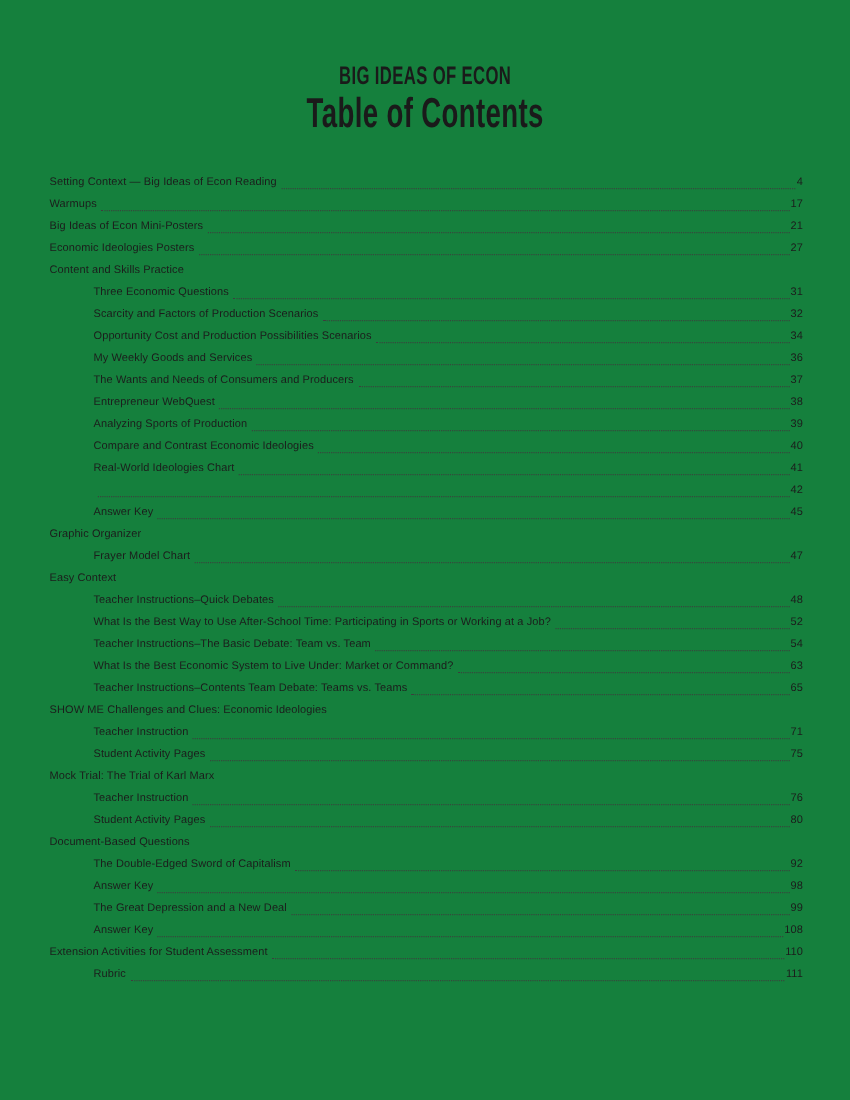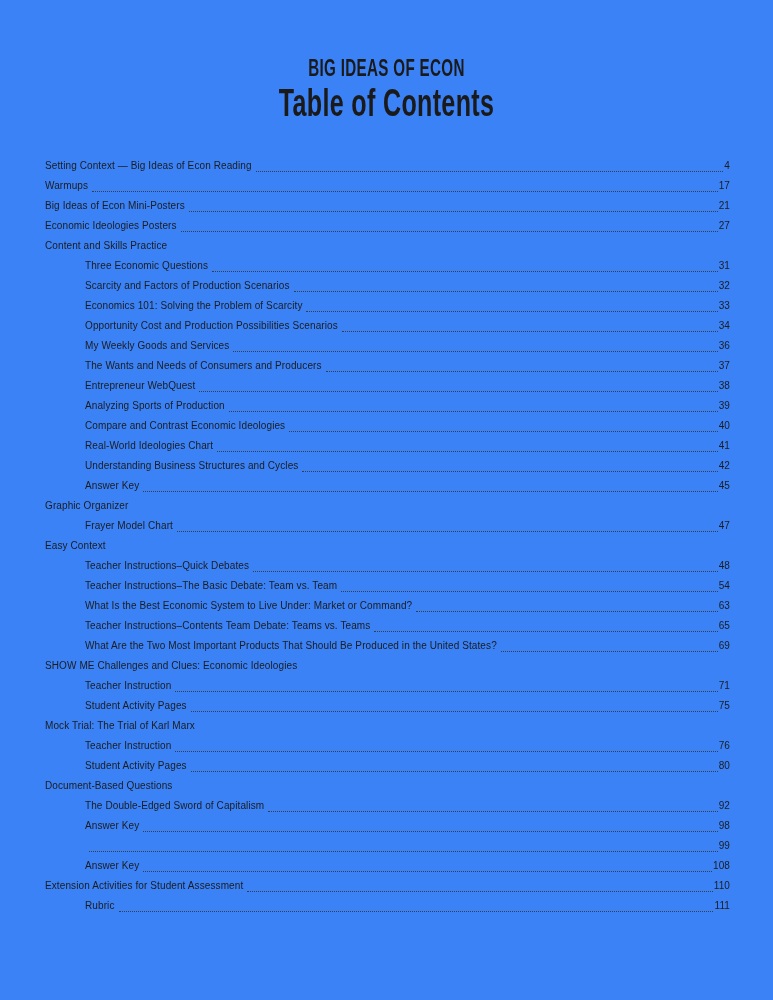--- a/index.html
+++ b/index.html
@@ -4,21 +4,21 @@
 <style>
   html, body {
     margin: 0;
     padding: 0;
     background: #ffffff;
   }
   .page {
     position: relative;
     width: 773px;
     height: 1000px;
-    background: #3b82f6;
+    background: #15803d;
     overflow: hidden;
     font-family: "Liberation Sans", sans-serif;
     color: #1c1c1c;
   }
   .doc-header {
     padding-top: 56px;
     text-align: center;
   }
   .kicker {
     font-weight: bold;
@@ -106,25 +106,20 @@
         <span class="toc-label">Three Economic Questions</span>
         <span class="toc-dots"></span>
         <span class="toc-page">31</span>
       </div>
       <div class="toc-row indent">
         <span class="toc-label">Scarcity and Factors of Production Scenarios</span>
         <span class="toc-dots"></span>
         <span class="toc-page">32</span>
       </div>
       <div class="toc-row indent">
-        <span class="toc-label">Economics 101: Solving the Problem of Scarcity</span>
-        <span class="toc-dots"></span>
-        <span class="toc-page">33</span>
-      </div>
-      <div class="toc-row indent">
         <span class="toc-label">Opportunity Cost and Production Possibilities Scenarios</span>
         <span class="toc-dots"></span>
         <span class="toc-page">34</span>
       </div>
       <div class="toc-row indent">
         <span class="toc-label">My Weekly Goods and Services</span>
         <span class="toc-dots"></span>
         <span class="toc-page">36</span>
       </div>
       <div class="toc-row indent">
@@ -146,21 +141,20 @@
         <span class="toc-label">Compare and Contrast Economic Ideologies</span>
         <span class="toc-dots"></span>
         <span class="toc-page">40</span>
       </div>
       <div class="toc-row indent">
         <span class="toc-label">Real-World Ideologies Chart</span>
         <span class="toc-dots"></span>
         <span class="toc-page">41</span>
       </div>
       <div class="toc-row indent">
-        <span class="toc-label">Understanding Business Structures and Cycles</span>
         <span class="toc-dots"></span>
         <span class="toc-page">42</span>
       </div>
       <div class="toc-row indent">
         <span class="toc-label">Answer Key</span>
         <span class="toc-dots"></span>
         <span class="toc-page">45</span>
       </div>
       <div class="toc-row">
         <span class="toc-label">Graphic Organizer</span>
@@ -172,39 +166,39 @@
       </div>
       <div class="toc-row">
         <span class="toc-label">Easy Context</span>
       </div>
       <div class="toc-row indent">
         <span class="toc-label">Teacher Instructions–Quick Debates</span>
         <span class="toc-dots"></span>
         <span class="toc-page">48</span>
       </div>
       <div class="toc-row indent">
+        <span class="toc-label">What Is the Best Way to Use After-School Time: Participating in Sports or Working at a Job?</span>
+        <span class="toc-dots"></span>
+        <span class="toc-page">52</span>
+      </div>
+      <div class="toc-row indent">
         <span class="toc-label">Teacher Instructions–The Basic Debate: Team vs. Team</span>
         <span class="toc-dots"></span>
         <span class="toc-page">54</span>
       </div>
       <div class="toc-row indent">
         <span class="toc-label">What Is the Best Economic System to Live Under: Market or Command?</span>
         <span class="toc-dots"></span>
         <span class="toc-page">63</span>
       </div>
       <div class="toc-row indent">
         <span class="toc-label">Teacher Instructions–Contents Team Debate: Teams vs. Teams</span>
         <span class="toc-dots"></span>
         <span class="toc-page">65</span>
       </div>
-      <div class="toc-row indent">
-        <span class="toc-label">What Are the Two Most Important Products That Should Be Produced in the United States?</span>
-        <span class="toc-dots"></span>
-        <span class="toc-page">69</span>
-      </div>
       <div class="toc-row">
         <span class="toc-label">SHOW ME Challenges and Clues: Economic Ideologies</span>
       </div>
       <div class="toc-row indent">
         <span class="toc-label">Teacher Instruction</span>
         <span class="toc-dots"></span>
         <span class="toc-page">71</span>
       </div>
       <div class="toc-row indent">
         <span class="toc-label">Student Activity Pages</span>
@@ -231,20 +225,21 @@
         <span class="toc-label">The Double-Edged Sword of Capitalism</span>
         <span class="toc-dots"></span>
         <span class="toc-page">92</span>
       </div>
       <div class="toc-row indent">
         <span class="toc-label">Answer Key</span>
         <span class="toc-dots"></span>
         <span class="toc-page">98</span>
       </div>
       <div class="toc-row indent">
+        <span class="toc-label">The Great Depression and a New Deal</span>
         <span class="toc-dots"></span>
         <span class="toc-page">99</span>
       </div>
       <div class="toc-row indent">
         <span class="toc-label">Answer Key</span>
         <span class="toc-dots"></span>
         <span class="toc-page">108</span>
       </div>
       <div class="toc-row">
         <span class="toc-label">Extension Activities for Student Assessment</span>

